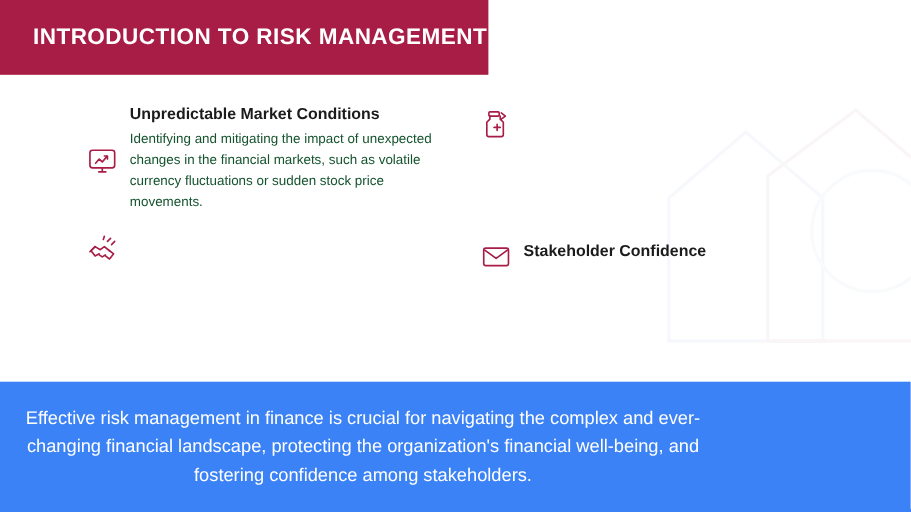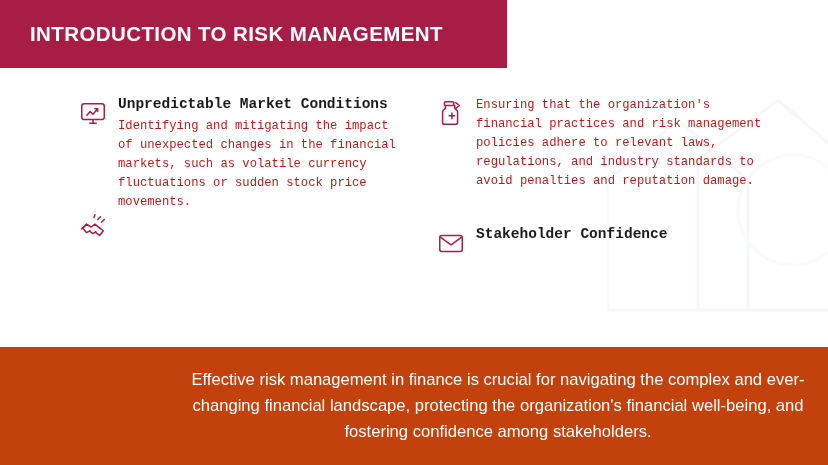--- a/index.html
+++ b/index.html
@@ -25,21 +25,21 @@
     pointer-events: none;
     opacity: 0.35;
   }
   .watermark svg { display: block; }
 
   
   .title-banner {
     position: absolute;
     left: 0;
     top: 0;
-    width: 507px;
+    width: 444px;
     height: 68px;
     background: #a81d45;
     display: flex;
     align-items: center;
   }
   .title-banner .title-text {
     color: #ffffff;
     font-size: 20.5px;
     font-weight: bold;
     letter-spacing: 0.4px;
@@ -58,22 +58,21 @@
   .col {
     position: absolute;
     width: 360px;
   }
   .col-left  { left: 78px; }
   .col-right { left: 436px; }
 
   .item {
     position: absolute;
     display: flex;
-    align-items: flex-start;
-    font-family: Liberation Mono, monospace;
+    align-items: center;
   }
 
   .icon-box {
     width: 40px;
     min-width: 40px;
     padding-top: 2px;
     display: flex;
     justify-content: flex-start;
   }
   .icon-box svg { display: block; }
@@ -83,42 +82,42 @@
   }
   .item-title {
     font-size: 14.5px;
     font-weight: bold;
     color: #1b1b1b;
     margin: 0 0 4px 0;
     line-height: 1.2;
   }
   .item-desc {
     font-size: 12.2px;
-    color: #b91c1c;
+    color: #14532d;
     line-height: 1.55;
     margin: 0;
   }
 
   
   #item-market        { top: 12px;  left: 0; }
   #item-losses        { top: 126px; left: 0; }
   #item-regulatory    { top: 12px;  left: 0; }
-  #item-stakeholder   { top: 142px; left: 0; }
+  #item-stakeholder   { top: 132px; left: 0; }
 
   
   .callout {
     position: absolute;
     left: 0;
     bottom: 0;
     width: 828px;
     height: 118px;
-    background: #c2410c;
+    background: #3b82f6;
     display: flex;
     align-items: center;
-    justify-content: flex-end;
+    justify-content: flex-start;
   }
   .callout-text {
     color: #ffffff;
     font-size: 16.6px;
     line-height: 1.55;
     text-align: center;
     width: 660px;
     font-weight: normal;
   }
 </style>
@@ -175,21 +174,20 @@
     <div class="item" id="item-regulatory">
       <div class="icon-box">
         <svg width="30" height="30" viewBox="0 0 32 32" fill="none" stroke="#a81d45" stroke-width="1.6" stroke-linecap="round" stroke-linejoin="round">
           <rect x="9" y="4" width="10" height="4" rx="1"></rect>
           <path d="M10 8v3l-3 3v12a2 2 0 002 2h12a2 2 0 002-2V14l-3-3V8"></path>
           <path d="M14 19h6M17 16v6"></path>
           <path d="M21 5l4 3-4 3"></path>
         </svg>
       </div>
       <div class="item-body">
-        <p class="item-desc">Ensuring that the organization's financial practices and risk management policies adhere to relevant laws, regulations, and industry standards to avoid penalties and reputation damage.</p>
       </div>
     </div>
 
     <div class="item" id="item-stakeholder">
       <div class="icon-box">
         <svg width="30" height="30" viewBox="0 0 32 32" fill="none" stroke="#a81d45" stroke-width="1.6" stroke-linecap="round" stroke-linejoin="round">
           <rect x="4" y="8" width="24" height="17" rx="2"></rect>
           <path d="M5 10l11 8 11-8"></path>
         </svg>
       </div>

